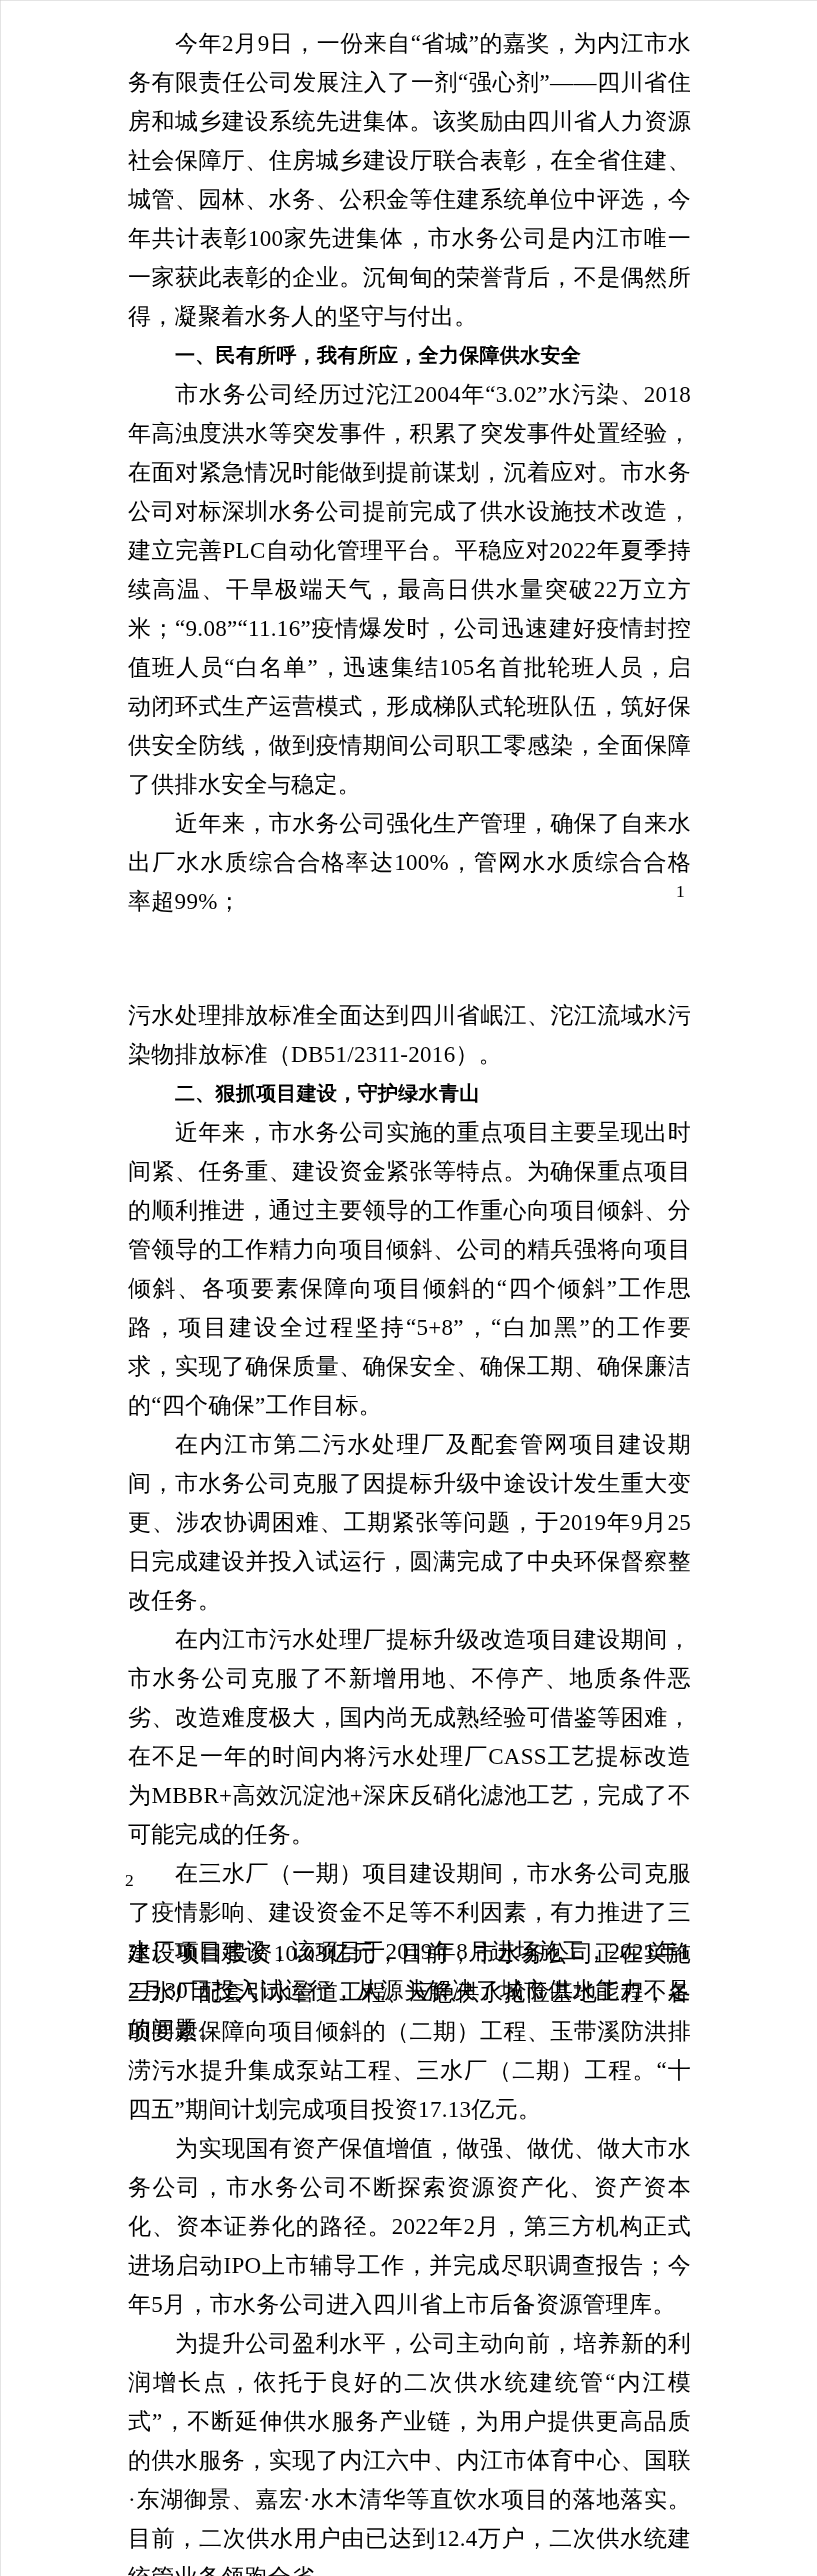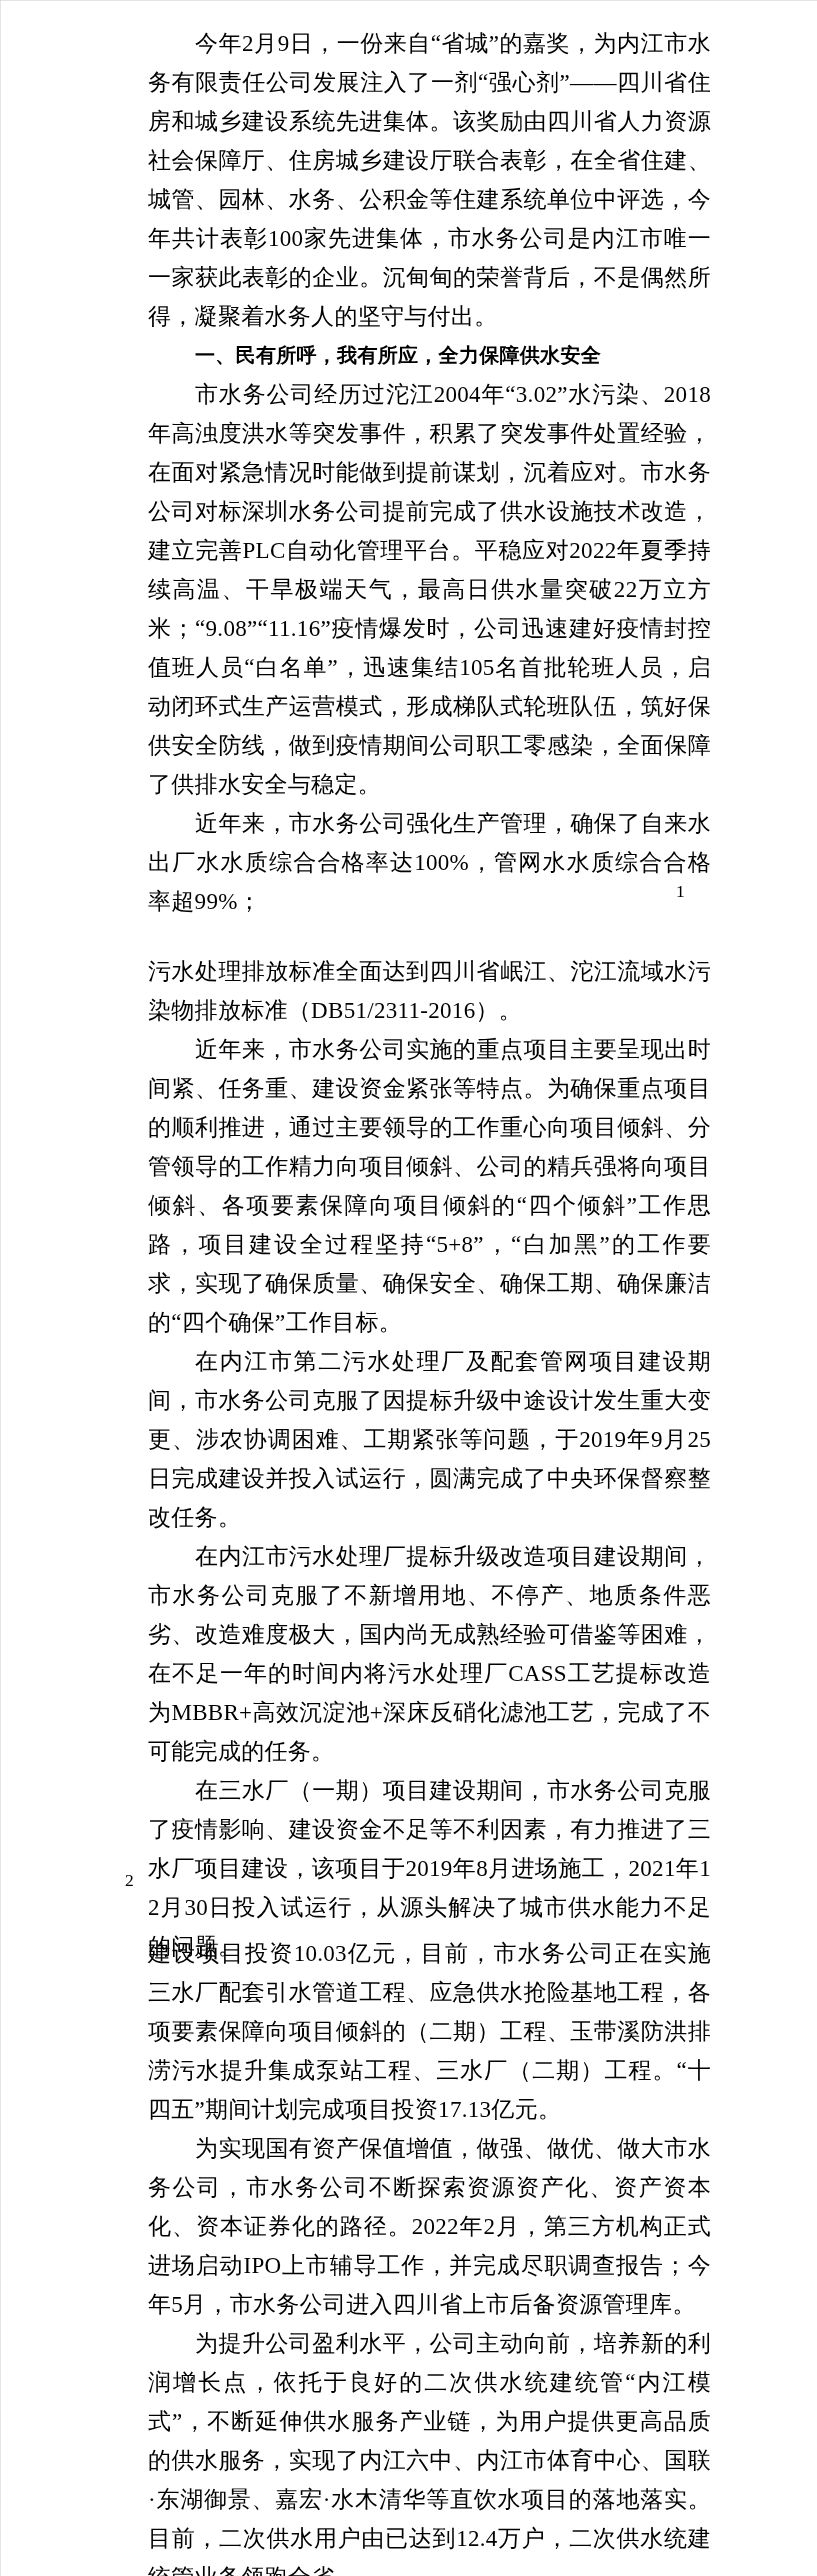--- a/index.html
+++ b/index.html
@@ -11,24 +11,23 @@
     box-shadow: inset 0 0 0 0.5px #c9c9c9;
     font-family:"Liberation Serif", serif;
     color:#000;
     overflow:hidden;
   }
   
   .page-block{
     position:absolute;
     left:128px;
     width:563px;
-    margin-left:20px;
   }
   .pb1{top:24px;}
-  .pb2{top:952px;}
+  .pb2{top:996px;}
   .pb3{top:1934px;}
   .page-block p{
     margin:0;
     font-size:23px;
     line-height:39px;
     text-align:justify;
     letter-spacing:0.3px;
     word-break:break-all;
   }
   .page-block p.para{ text-indent:47px; }
@@ -57,20 +56,21 @@
 
   <div>
       <div class="page-block pb1">
         <p class="para">今年2月9日，一份来自“省城”的嘉奖，为内江市水务有限责任公司发展注入了一剂“强心剂”——四川省住房和城乡建设系统先进集体。该奖励由四川省人力资源社会保障厅、住房城乡建设厅联合表彰，在全省住建、城管、园林、水务、公积金等住建系统单位中评选，今年共计表彰100家先进集体，市水务公司是内江市唯一一家获此表彰的企业。沉甸甸的荣誉背后，不是偶然所得，凝聚着水务人的坚守与付出。</p>
         <p class="heading">一、民有所呼，我有所应，全力保障供水安全</p>
         <p class="para">市水务公司经历过沱江2004年“3.02”水污染、2018年高浊度洪水等突发事件，积累了突发事件处置经验，在面对紧急情况时能做到提前谋划，沉着应对。市水务公司对标深圳水务公司提前完成了供水设施技术改造，建立完善PLC自动化管理平台。平稳应对2022年夏季持续高温、干旱极端天气，最高日供水量突破22万立方米；“9.08”“11.16”疫情爆发时，公司迅速建好疫情封控值班人员“白名单”，迅速集结105名首批轮班人员，启动闭环式生产运营模式，形成梯队式轮班队伍，筑好保供安全防线，做到疫情期间公司职工零感染，全面保障了供排水安全与稳定。</p>
         <p class="para">近年来，市水务公司强化生产管理，确保了自来水出厂水水质综合合格率达100%，管网水水质综合合格率超99%；</p>
       </div>
       <div class="page-block pb2">
         <p class="cont">污水处理排放标准全面达到四川省岷江、沱江流域水污染物排放标准（DB51/2311-2016）。</p>
+        <p class="heading">二、狠抓项目建设，守护绿水青山</p>
         <p class="para">近年来，市水务公司实施的重点项目主要呈现出时间紧、任务重、建设资金紧张等特点。为确保重点项目的顺利推进，通过主要领导的工作重心向项目倾斜、分管领导的工作精力向项目倾斜、公司的精兵强将向项目倾斜、各项要素保障向项目倾斜的“四个倾斜”工作思路，项目建设全过程坚持“5+8”，“白加黑”的工作要求，实现了确保质量、确保安全、确保工期、确保廉洁的“四个确保”工作目标。</p>
         <p class="para">在内江市第二污水处理厂及配套管网项目建设期间，市水务公司克服了因提标升级中途设计发生重大变更、涉农协调困难、工期紧张等问题，于2019年9月25日完成建设并投入试运行，圆满完成了中央环保督察整改任务。</p>
         <p class="para">在内江市污水处理厂提标升级改造项目建设期间，市水务公司克服了不新增用地、不停产、地质条件恶劣、改造难度极大，国内尚无成熟经验可借鉴等困难，在不足一年的时间内将污水处理厂CASS工艺提标改造为MBBR+高效沉淀池+深床反硝化滤池工艺，完成了不可能完成的任务。</p>
         <p class="para">在三水厂（一期）项目建设期间，市水务公司克服了疫情影响、建设资金不足等不利因素，有力推进了三水厂项目建设，该项目于2019年8月进场施工，2021年12月30日投入试运行，从源头解决了城市供水能力不足的问题。</p>
       </div>
       <div class="page-block pb3">
         <p class="cont">建设项目投资10.03亿元，目前，市水务公司正在实施三水厂配套引水管道工程、应急供水抢险基地工程，各项要素保障向项目倾斜的（二期）工程、玉带溪防洪排涝污水提升集成泵站工程、三水厂（二期）工程。“十四五”期间计划完成项目投资17.13亿元。</p>
         <p class="para">为实现国有资产保值增值，做强、做优、做大市水务公司，市水务公司不断探索资源资产化、资产资本化、资本证券化的路径。2022年2月，第三方机构正式进场启动IPO上市辅导工作，并完成尽职调查报告；今年5月，市水务公司进入四川省上市后备资源管理库。</p>
         <p class="para">为提升公司盈利水平，公司主动向前，培养新的利润增长点，依托于良好的二次供水统建统管“内江模式”，不断延伸供水服务产业链，为用户提供更高品质的供水服务，实现了内江六中、内江市体育中心、国联·东湖御景、嘉宏·水木清华等直饮水项目的落地落实。目前，二次供水用户由已达到12.4万户，二次供水统建统管业务领跑全省。</p>
       </div>

